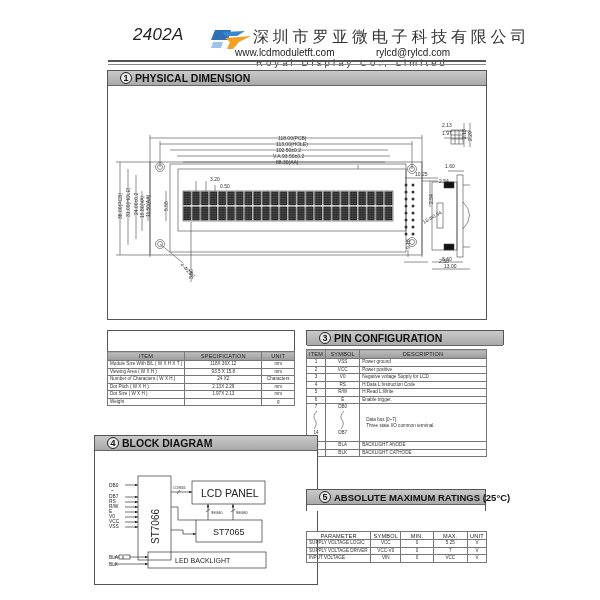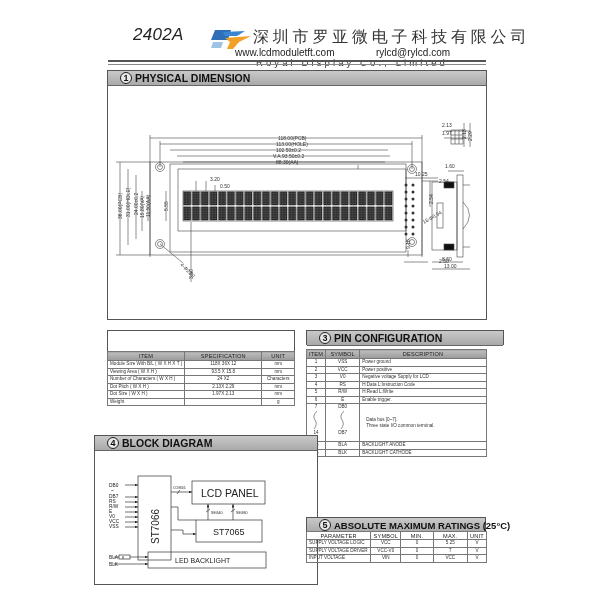--- a/index.html
+++ b/index.html
@@ -389,21 +389,21 @@
       <text x="116" y="62" font-size="3.6">SEG40</text>
       <text x="141" y="62" font-size="3.6">SEG80</text>
     </g>
     <text x="0" y="0" font-size="10" fill="#222" transform="translate(64,92) rotate(-90)">ST7066</text>
     <text x="106" y="45" font-size="10.5" fill="#222">LCD PANEL</text>
     <text x="118" y="83" font-size="9" fill="#222">ST7065</text>
     <text x="80" y="111" font-size="7" fill="#222">LED BACKLIGHT</text>
   </svg>
 </div>
 
-<div class="panel" style="left:306px; top:517px; width:180px; height:22px; border-bottom:none;">
+<div class="panel" style="left:306px; top:489px; width:180px; height:22px; border-bottom:none;">
   <div class="panel-title" style="font-size:9.5px;">
     <span class="num">5</span><span>ABSOLUTE MAXIMUM RATINGS (25°C)</span>
   </div>
 </div>
 <table class="amr" style="left:306px; top:531px; width:181px;">
   <tbody>
       <tr>
     <th style="width:62px">PARAMETER</th>
     <th style="width:30px">SYMBOL</th>
     <th style="width:32px">MIN.</th>

